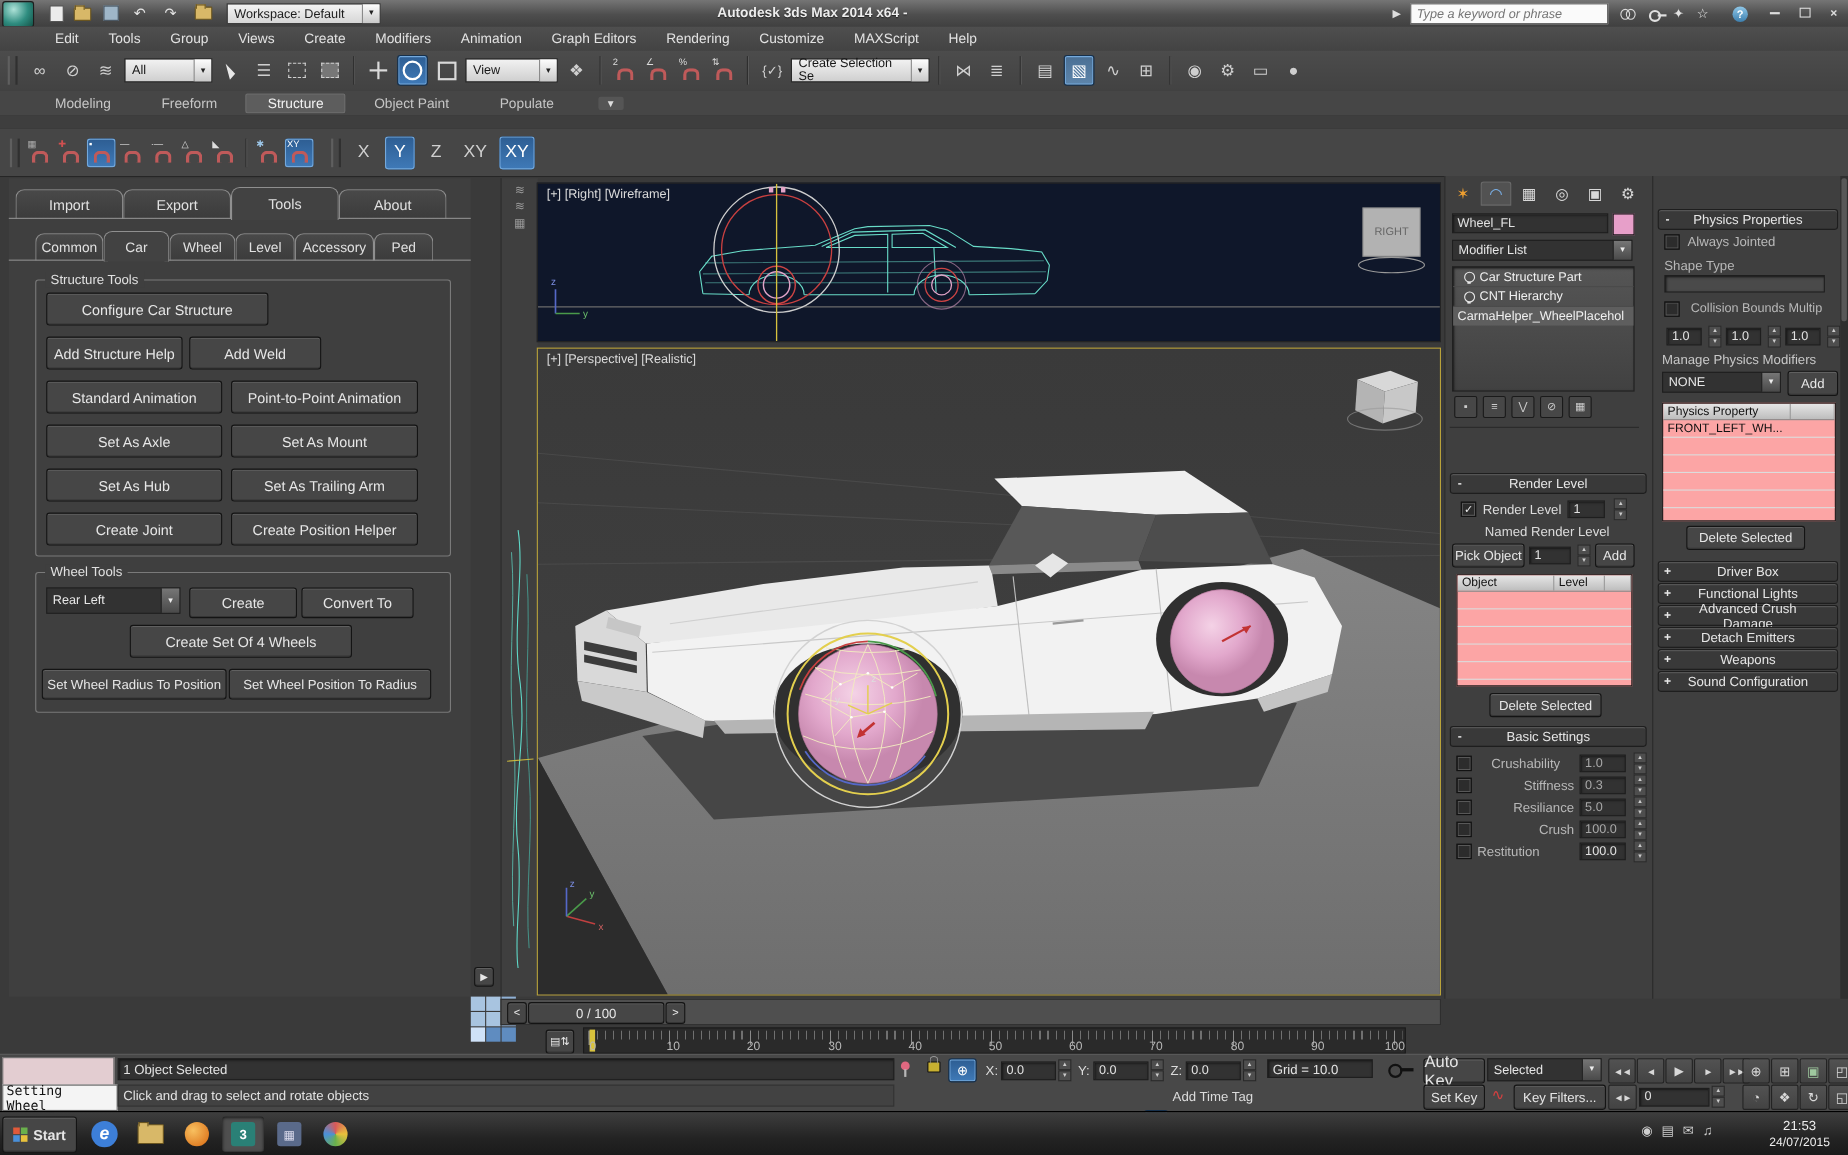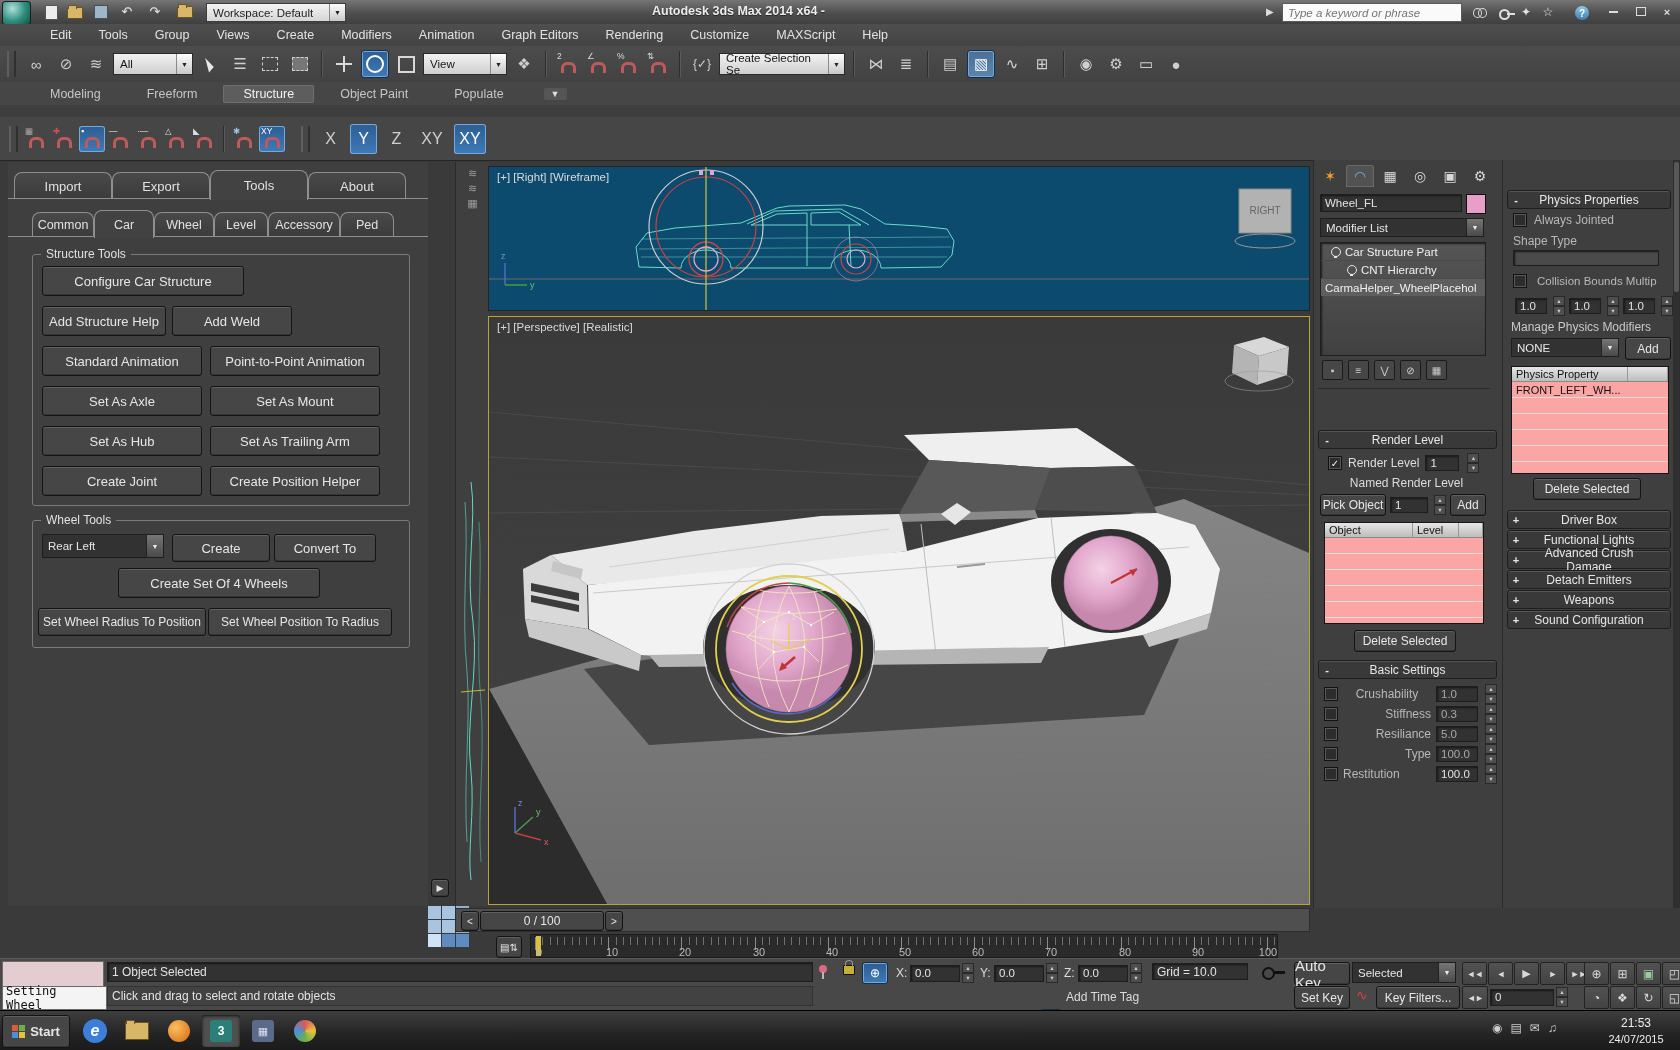--- a/index.html
+++ b/index.html
@@ -334,21 +334,21 @@
   <div class="a" style="left:455px;top:162px;width:33px;height:744px;background:#3f3f3f;border-left:1px solid #2a2a2a">
     <div style="color:#9a9a9a;font-size:11px;text-align:center;line-height:15px;padding-top:4px">≋<br>≋<br>▦</div>
     <svg width="30" height="420" style="position:absolute;left:1px;top:300px">
       <path d="M14,20 C20,60 8,110 16,160 C22,210 8,260 14,310 C18,350 10,390 14,418" stroke="#5fd8c8" fill="none" stroke-width="1"></path>
       <path d="M8,40 C12,90 4,150 10,210 C14,260 6,320 10,380" stroke="#5fd8c8" fill="none" stroke-width=".8" opacity=".8"></path>
       <path d="M22,60 C26,120 18,180 24,240 C28,300 20,350 24,400" stroke="#49b8aa" fill="none" stroke-width=".8" opacity=".8"></path>
       <line x1="4" y1="230" x2="28" y2="228" stroke="#d6c23e" stroke-width="1" opacity=".9"></line>
     </svg>
   </div>
 
-  <div class="a" style="left:488px;top:166px;width:822px;height:145px;background:#0c4a6e;border:1px solid #242424;box-sizing:border-box">
+  <div class="a" style="left:488px;top:166px;width:822px;height:145px;background:#0f172a;border:1px solid #242424;box-sizing:border-box">
     <div class="vplabel">[+] [Right] [Wireframe]</div>
     <svg width="820" height="143" viewBox="0 0 820 143">
       <line x1="0" y1="112" x2="820" y2="112" stroke="#6b6b6b"></line>
       <g stroke="#68dcc8" fill="none" stroke-width="1">
         <path d="M150,100 L147,80 L158,66 L186,61 L252,56 L288,41 L300,39 L356,38 L372,42 L396,57 L430,59 L458,62 L465,74 L463,88 L452,100"></path>
         <path d="M452,100 L392,101 M342,101 L242,101 M192,101 L150,100"></path>
         <path d="M392,101 A 25 18 0 0 0 342,101 M242,101 A 25 18 0 0 0 192,101"></path>
         <path d="M258,57 L286,44 L352,42 L380,58"></path>
         <path d="M262,58 L288,47 L318,46 L318,58 Z M322,46 L350,45 L372,58 L322,58 Z"></path>
         <path d="M318,58 L318,99 M360,58 L362,99"></path>
@@ -486,21 +486,21 @@
     <div class="a" style="left:152px;top:34px;width:18px;height:18px;background:#e79fc9;border:1px solid #111"></div>
     <div class="ddk a" style="left:6px;top:58px;width:164px;height:19px">
       <b>Modifier List</b>
         <span class="arbtn">▼</span>
     </div>
     <div class="a" style="left:6px;top:82px;width:164px;height:112px;background:linear-gradient(#555,#414141);border:1px solid #202020;box-shadow:inset 1px 1px 2px #1c1c1c">
       <div class="flex" style="height:17px;padding-left:10px;border-bottom:1px solid #4a4a4a;font-size:11.5px;color:#f0f0f0">
         <span class="bulb"></span>
           <span>Car Structure Part</span>
       </div>
-      <div class="flex" style="height:17px;padding-left:26px;border-bottom:1px solid #4a4a4a;font-size:11.5px;color:#f0f0f0">
+      <div class="flex" style="height:17px;padding-left:10px;border-bottom:1px solid #4a4a4a;font-size:11.5px;color:#f0f0f0">
         <span class="bulb"></span>
           <span>CNT Hierarchy</span>
       </div>
       <div class="flex" style="height:17px;padding-left:4px;font-size:11.5px;color:#f0f0f0;background:#5e5e5e">
         <span>CarmaHelper_WheelPlacehol</span>
       </div>
     </div>
     <div class="flex" style="position:absolute;left:8px;top:200px;gap:5px">
       <span class="sbtn">▪</span>
       <span class="sbtn">≡</span>
@@ -573,21 +573,21 @@
       <span class="cb"></span>
       <span class="lbl" style="width:88px;text-align:right;color:#b8b8b8">Resiliance</span>
       <span class="fld" style="width:42px;height:16px;color:#a8a8a8">5.0</span>
       <span class="sp">
           <i>▲</i>
           <i>▼</i>
         </span>
     </div>
     <div class="flex a" style="left:10px;top:584px;gap:5px">
       <span class="cb"></span>
-      <span class="lbl" style="width:88px;text-align:right;color:#b8b8b8">Type</span>
+      <span class="lbl" style="width:88px;text-align:right;color:#b8b8b8">Crush</span>
       <span class="fld" style="width:42px;height:16px;color:#a8a8a8">100.0</span>
       <span class="sp">
           <i>▲</i>
           <i>▼</i>
         </span>
     </div>
     <div class="flex a" style="left:10px;top:604px;gap:5px">
       <span class="cb"></span>
       <span class="lbl" style="width:88px;color:#b8b8b8">Restitution</span>
       <span class="fld" style="width:42px;height:16px">100.0</span>

